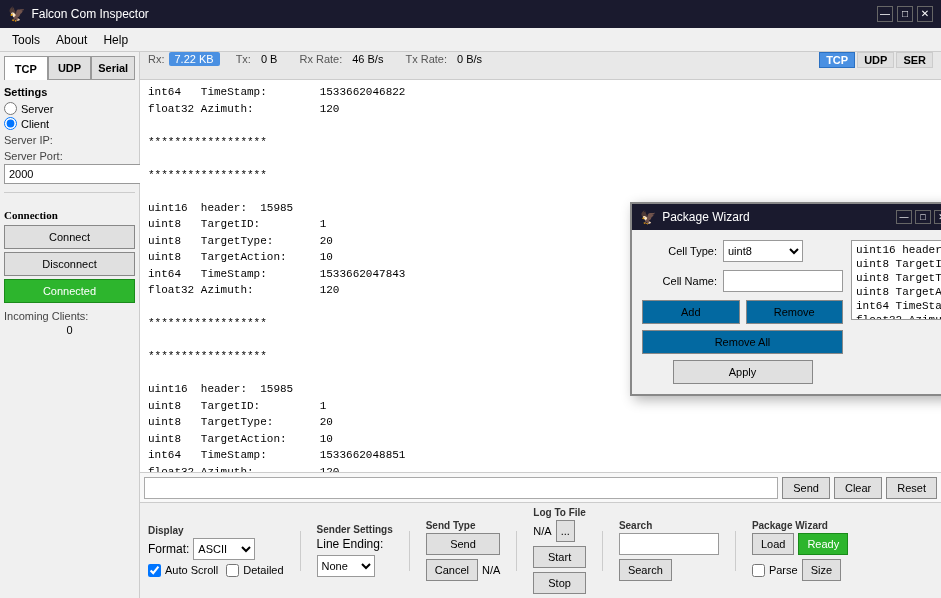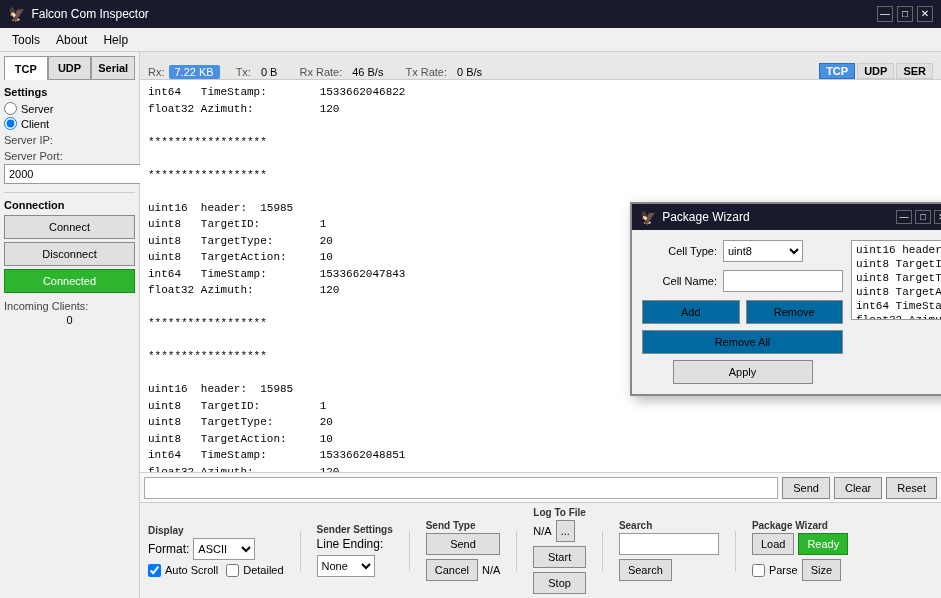--- a/index.html
+++ b/index.html
@@ -155,21 +155,22 @@
       line-height: 1;
     }
     .spinner-col { display: flex; flex-direction: column; }
 
     .connection-label {
       font-size: 11px;
       font-weight: bold;
       margin-top: 8px;
       margin-bottom: 4px;
       border-top: 1px solid #ccc;
-      padding-top: 6px;
+      padding-top: 16px;
+      font-family: Liberation Serif, serif;
     }
     .conn-btn {
       width: 100%;
       height: 24px;
       border: 1px solid #888;
       cursor: pointer;
       font-size: 11px;
       margin-bottom: 3px;
       background: #e0e0e0;
     }
@@ -198,21 +199,21 @@
       background: white;
       overflow: hidden;
     }
 
     
     #status-bar {
       background: #e8e8e8;
       border-bottom: 1px solid #ccc;
       height: 28px;
       display: flex;
-      align-items: flex-end;
+      align-items: flex-start;
       padding: 0 8px;
       gap: 16px;
     }
     .stat-item {
       display: flex;
       align-items: center;
       gap: 4px;
       font-size: 11px;
     }
     .stat-label { color: #555; }

